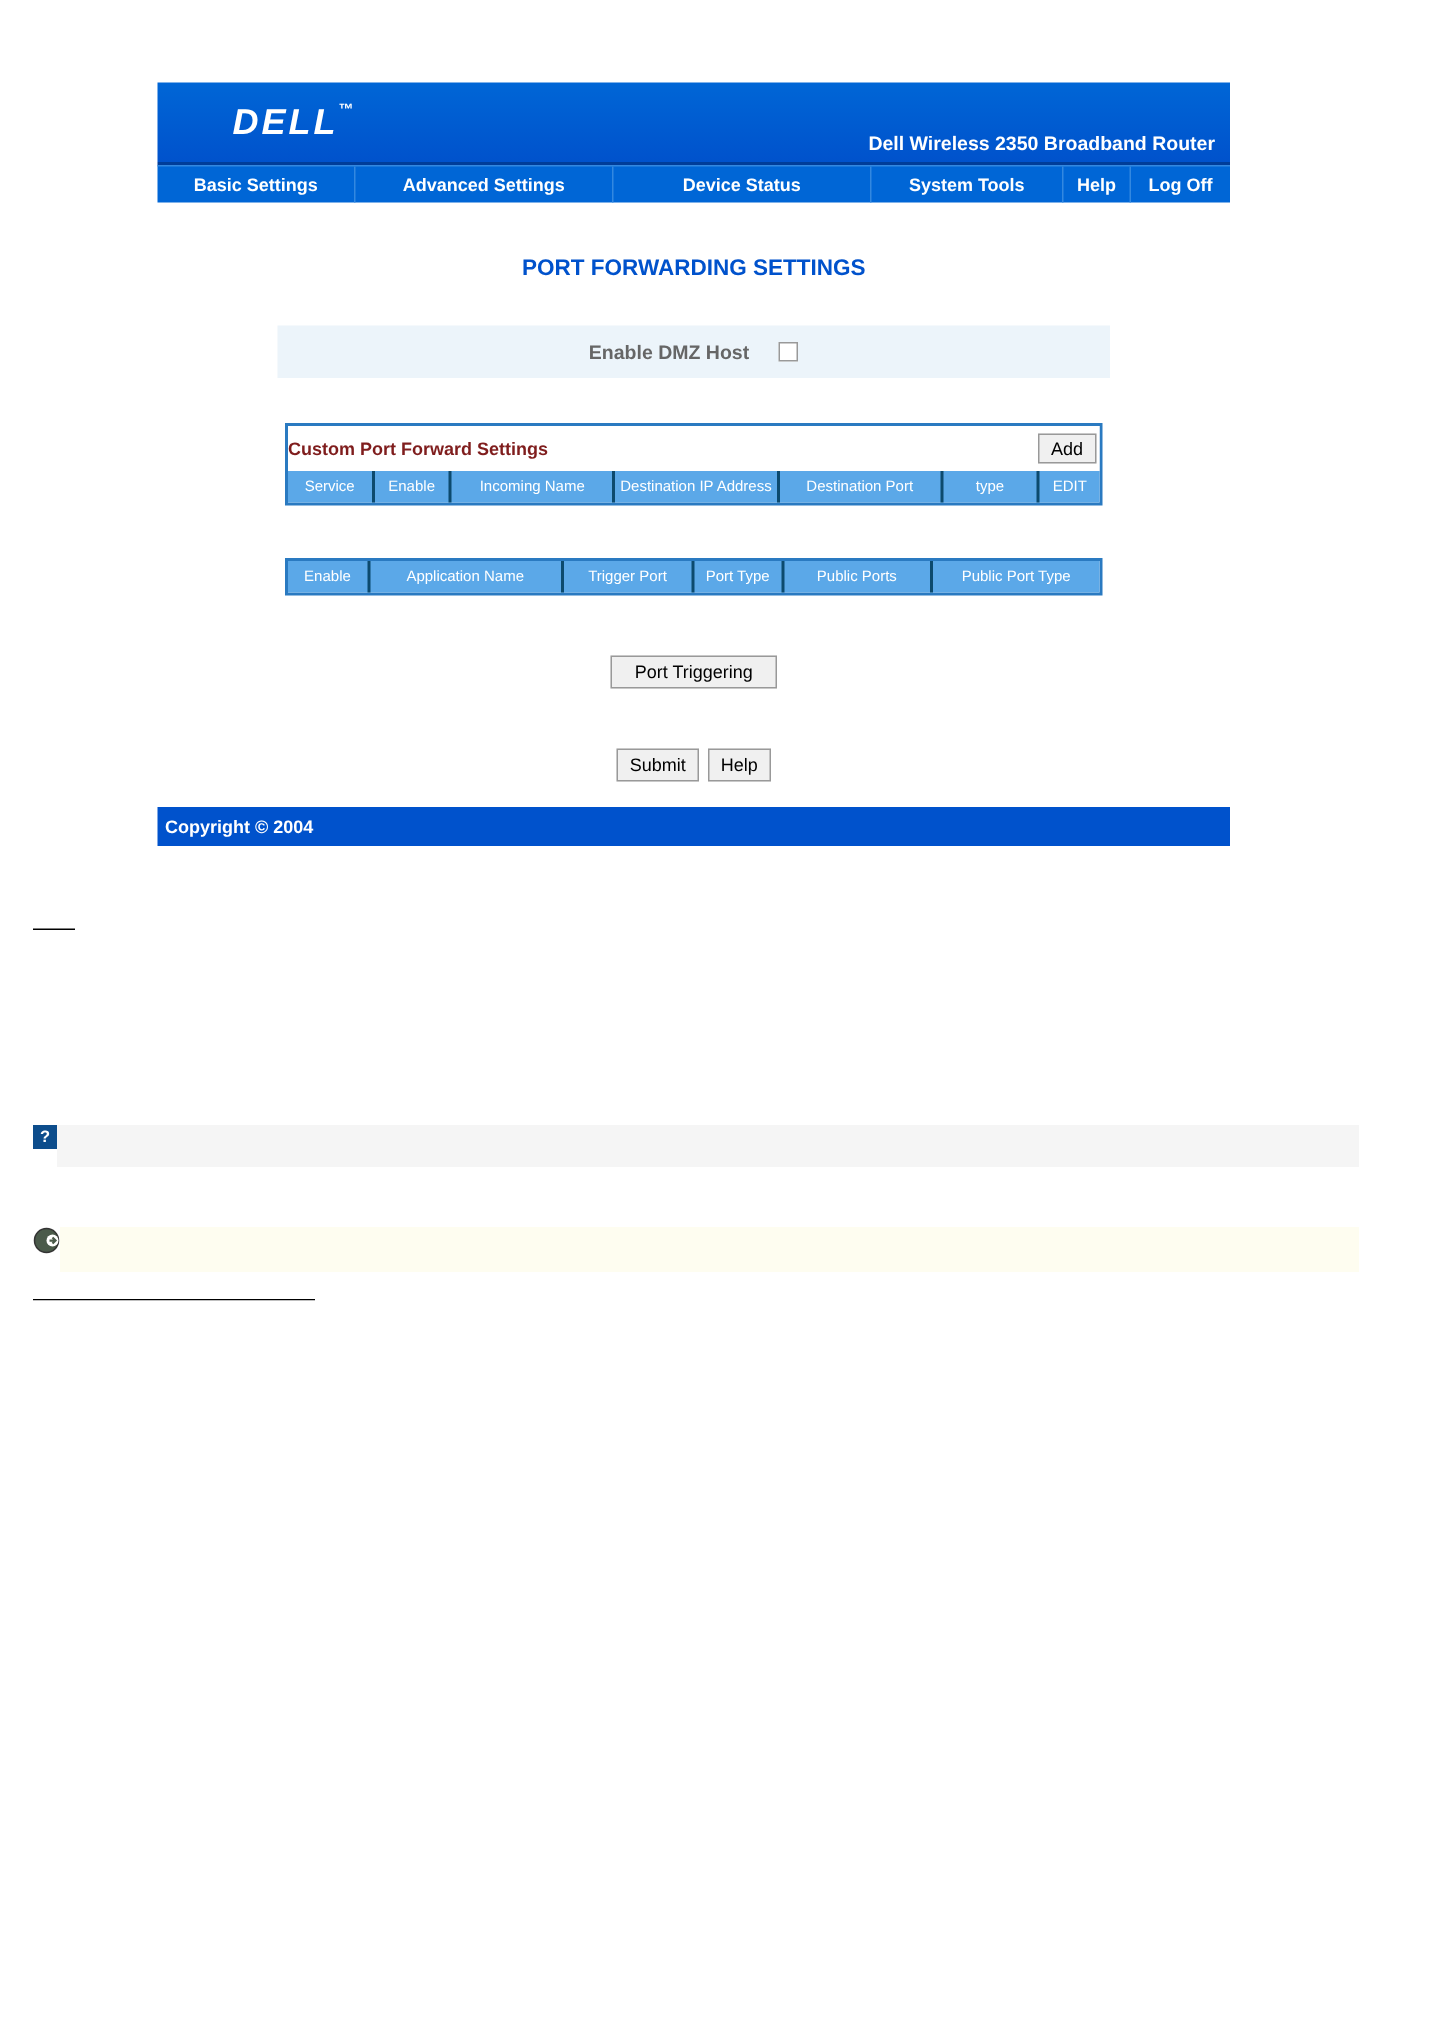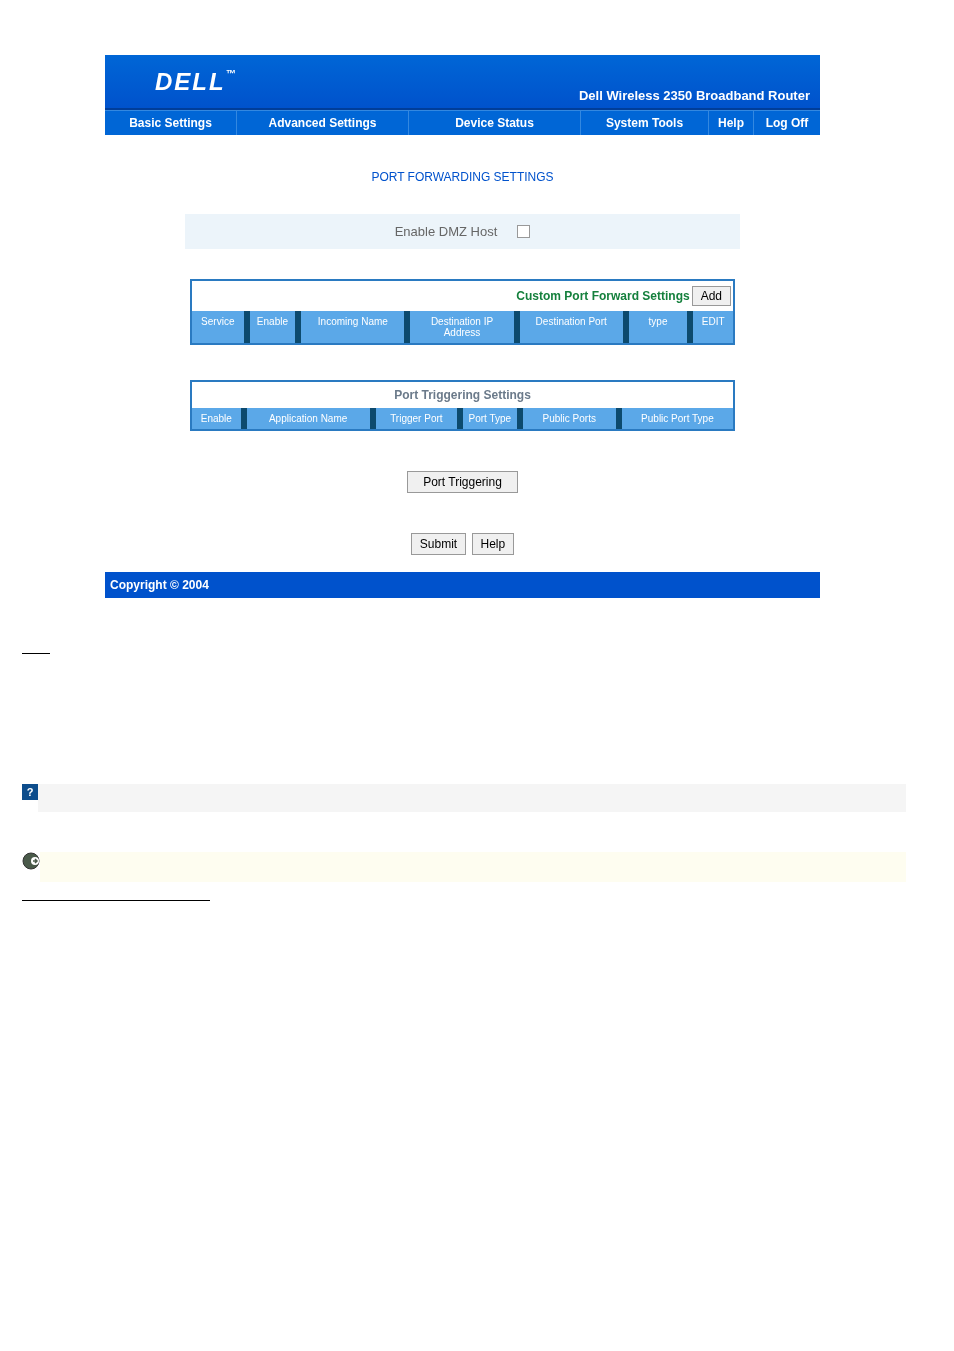--- a/index.html
+++ b/index.html
@@ -65,37 +65,37 @@
     }
     .nav-item:nth-child(1) { width: 132px; }
     .nav-item:nth-child(2) { width: 172px; }
     .nav-item:nth-child(3) { width: 172px; }
     .nav-item:nth-child(4) { width: 128px; }
     .nav-item:nth-child(5) { width: 45px; }
     .nav-item:nth-child(6) { width: 66px; border-right: none; }
     .page-title {
       text-align: center;
       color: #0052cc;
-      font-size: 12px;
-      font-weight: normal;
+      font-size: 15px;
+      font-weight: bold;
       margin: 35px 0 30px;
     }
     .dmz-section {
       background: #ecf4fa;
       width: 555px;
       margin: 0 auto;
       padding: 10px 0;
       display: flex;
       align-items: center;
       justify-content: center;
     }
     .dmz-label {
       color: #666;
       font-size: 13px;
-      font-weight: normal;
+      font-weight: bold;
       margin-right: 20px;
     }
     .checkbox {
       width: 13px;
       height: 13px;
       border: 1px solid #999;
       background: #fff;
       display: inline-block;
     }
     .table-section {
@@ -103,22 +103,22 @@
       margin: 30px auto 0;
       border: 2px solid #2a7ac1;
     }
     .table-header-row {
       display: flex;
       background: #fff;
       align-items: center;
     }
     .table-title {
       flex: 1;
-      text-align: right;
-      color: #15803d;
+      text-align: left;
+      color: #7f1d1d;
       font-size: 12px;
       font-weight: bold;
       padding: 8px 0;
     }
     .add-button {
       background: #f0f0f0;
       border: 1px solid #999;
       padding: 2px 8px;
       margin: 2px 2px;
       font-size: 12px;
@@ -126,21 +126,21 @@
     }
     .table-columns {
       display: flex;
       background: #5ba8e8;
     }
     .table-col {
       color: #fff;
       font-size: 10px;
       text-align: center;
       padding: 5px 2px;
-      border-right: 6px solid #0c4a6e;
+      border-right: 2px solid #0c4a6e;
     }
     .table-col:last-child {
       border-right: none;
     }
     .cpf-col-1 { width: 58px; }
     .cpf-col-2 { width: 52px; }
     .cpf-col-3 { width: 110px; }
     .cpf-col-4 { width: 110px; }
     .cpf-col-5 { width: 110px; }
     .cpf-col-6 { width: 65px; }
@@ -289,21 +289,20 @@
       <div class="table-col cpf-col-2">Enable</div>
       <div class="table-col cpf-col-3">Incoming Name</div>
       <div class="table-col cpf-col-4">Destination IP Address</div>
       <div class="table-col cpf-col-5">Destination Port</div>
       <div class="table-col cpf-col-6">type</div>
       <div class="table-col cpf-col-7">EDIT</div>
     </div>
   </div>
 
   <div class="pt-section">
-    <div class="pt-title-row">Port Triggering Settings</div>
     <div class="table-columns">
       <div class="table-col pt-col-1">Enable</div>
       <div class="table-col pt-col-2">Application Name</div>
       <div class="table-col pt-col-3">Trigger Port</div>
       <div class="table-col pt-col-4">Port Type</div>
       <div class="table-col pt-col-5">Public Ports</div>
       <div class="table-col pt-col-6">Public Port Type</div>
     </div>
   </div>
 

